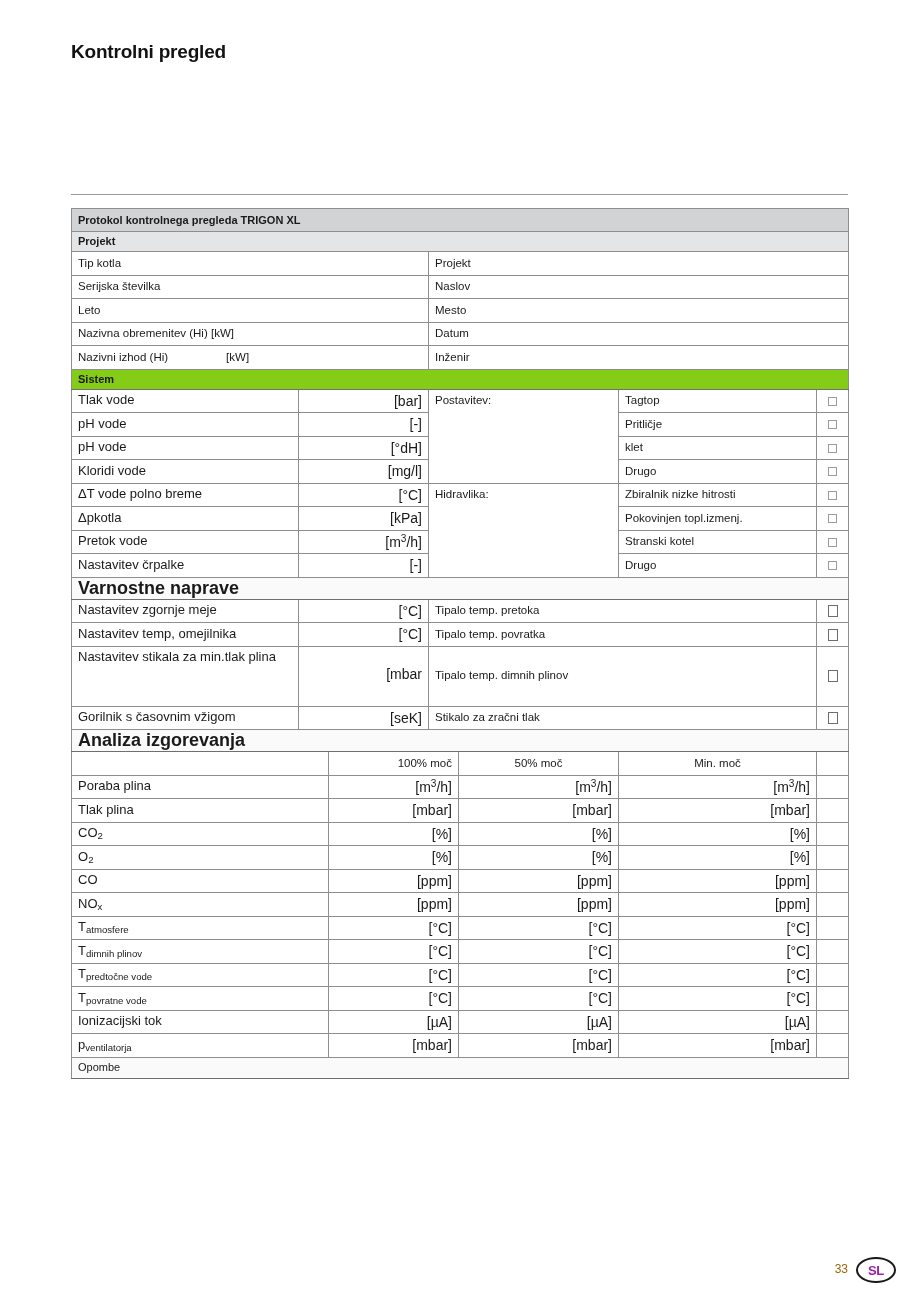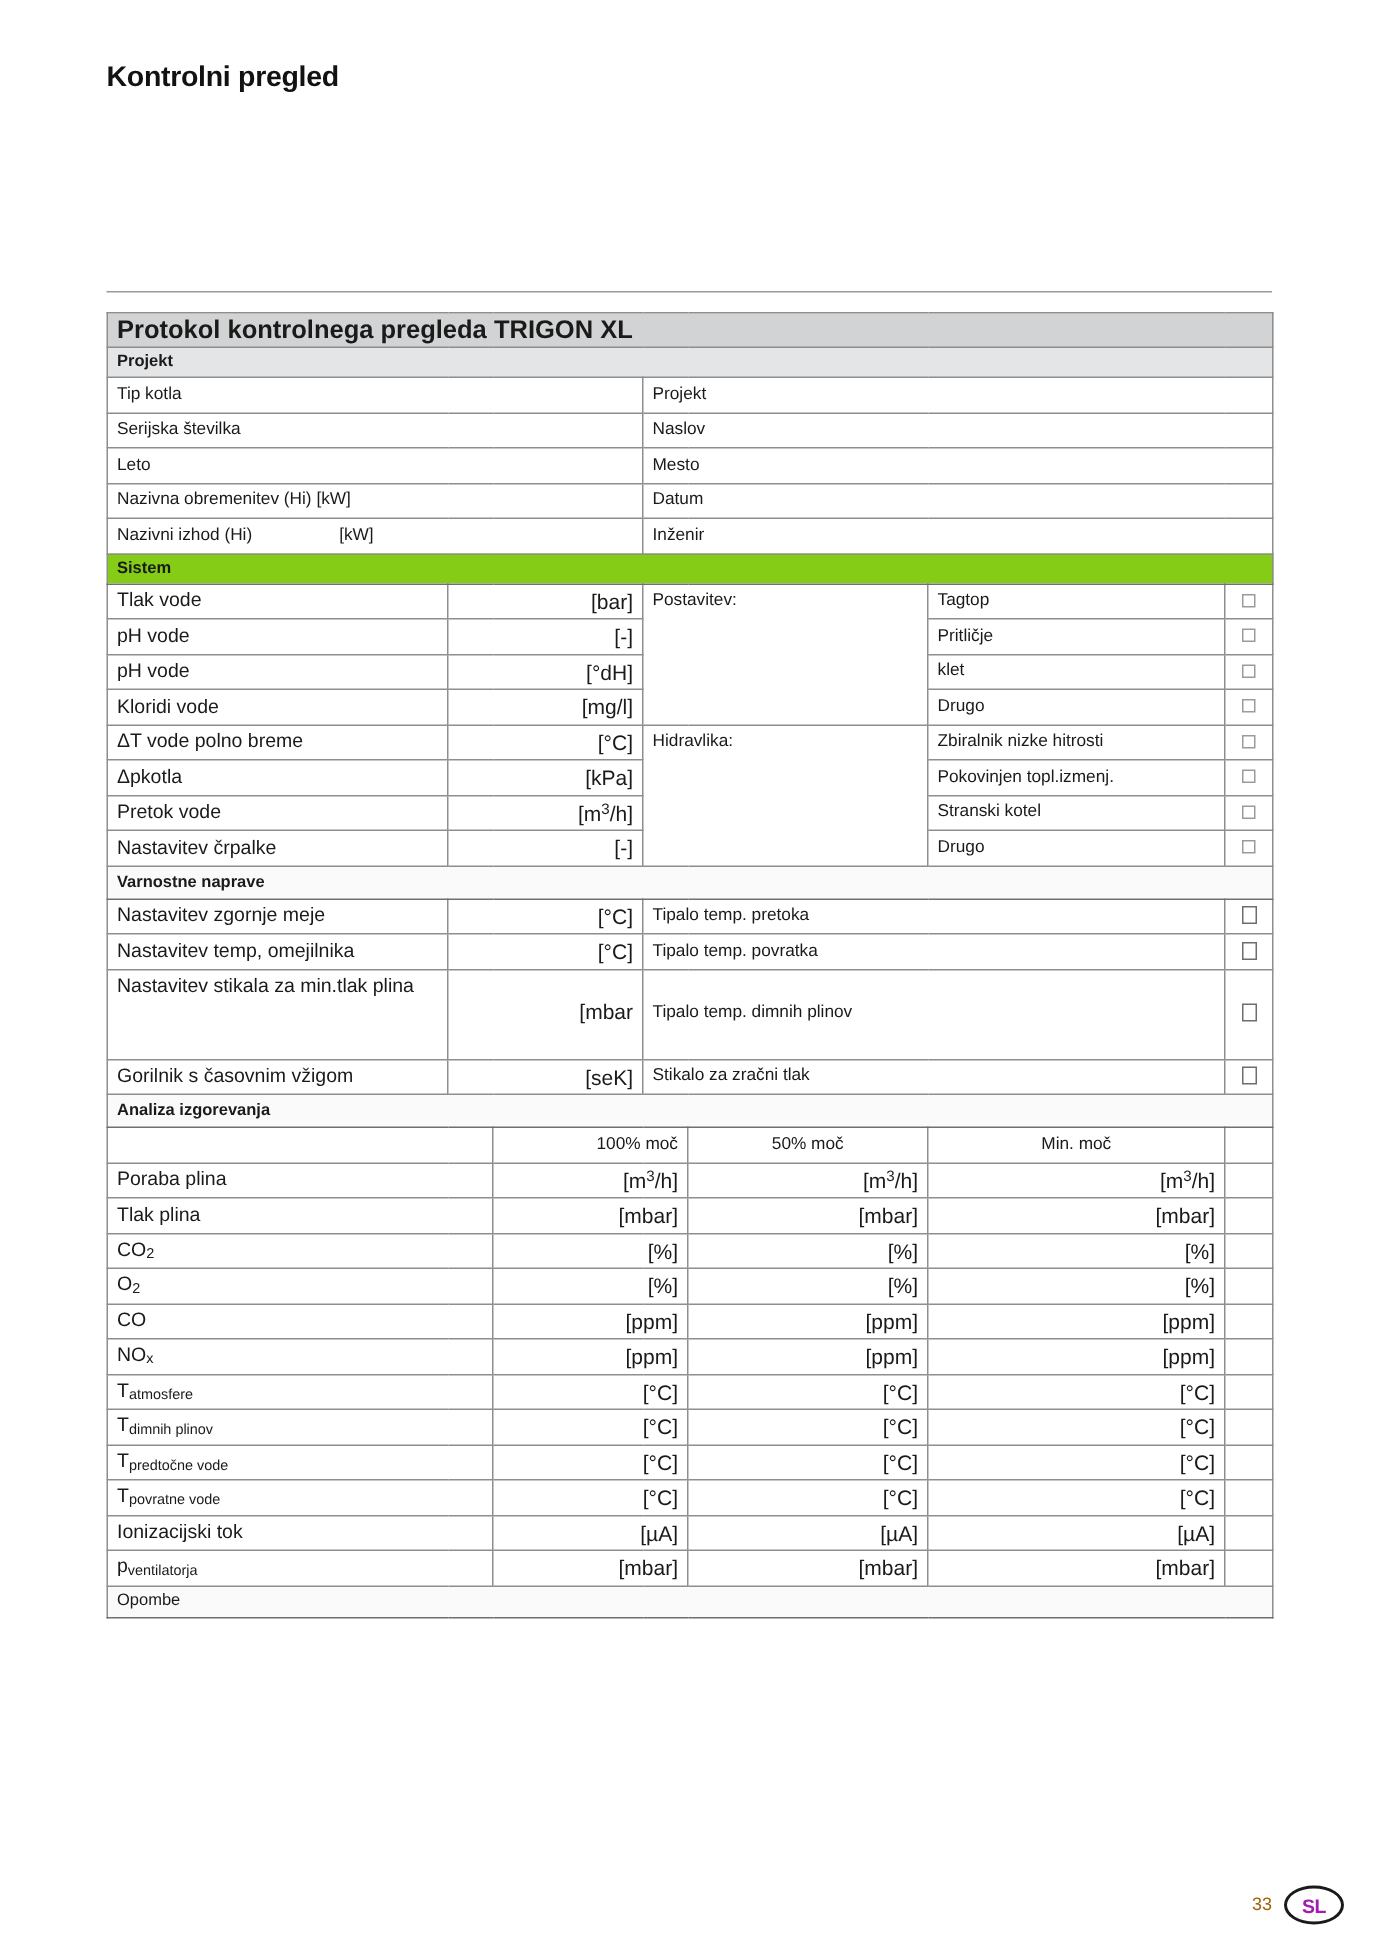--- a/index.html
+++ b/index.html
@@ -66,42 +66,42 @@
     padding: 0 6px;
     vertical-align: middle;
     line-height: 1.15;
     background: #ffffff;
   }
 
   
   .band-title td {
     background: #d2d3d4;
     font-weight: bold;
-    font-size: 17px;
+    font-size: 11px;
     height: 22px;
     border-color: #8e8e8e;
   }
   .band-sub td {
     background: #e4e5e7;
     font-weight: bold;
     font-size: 11px;
     height: 19px;
   }
   .band-light td {
     background: #84cc16;
     font-weight: bold;
     font-size: 11px;
     height: 19px;
     border-top: 1.6px solid #6f6f6f;
     border-bottom: 1.6px solid #6f6f6f;
   }
   .band-light-lg td {
     background: #fafafa;
     font-weight: bold;
-    font-size: 11px;
+    font-size: 18px;
     height: 21px;
     border-top: 1.6px solid #6f6f6f;
     border-bottom: 1.6px solid #6f6f6f;
   }
 
   
   .r td { height: 22.5px; }
   .r-lab { font-size: 13px; }
   .r-sm { font-size: 11.5px; }
   .unit { text-align: right; font-size: 14px; }

